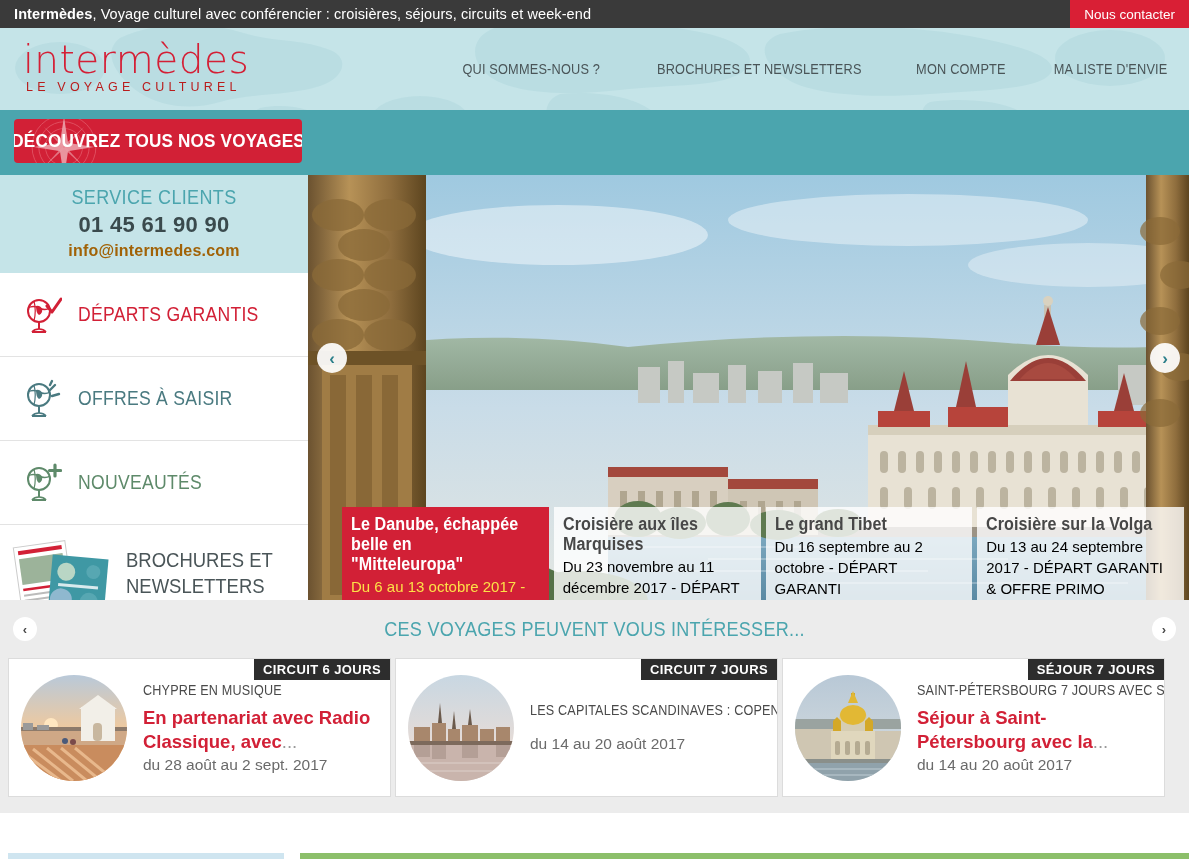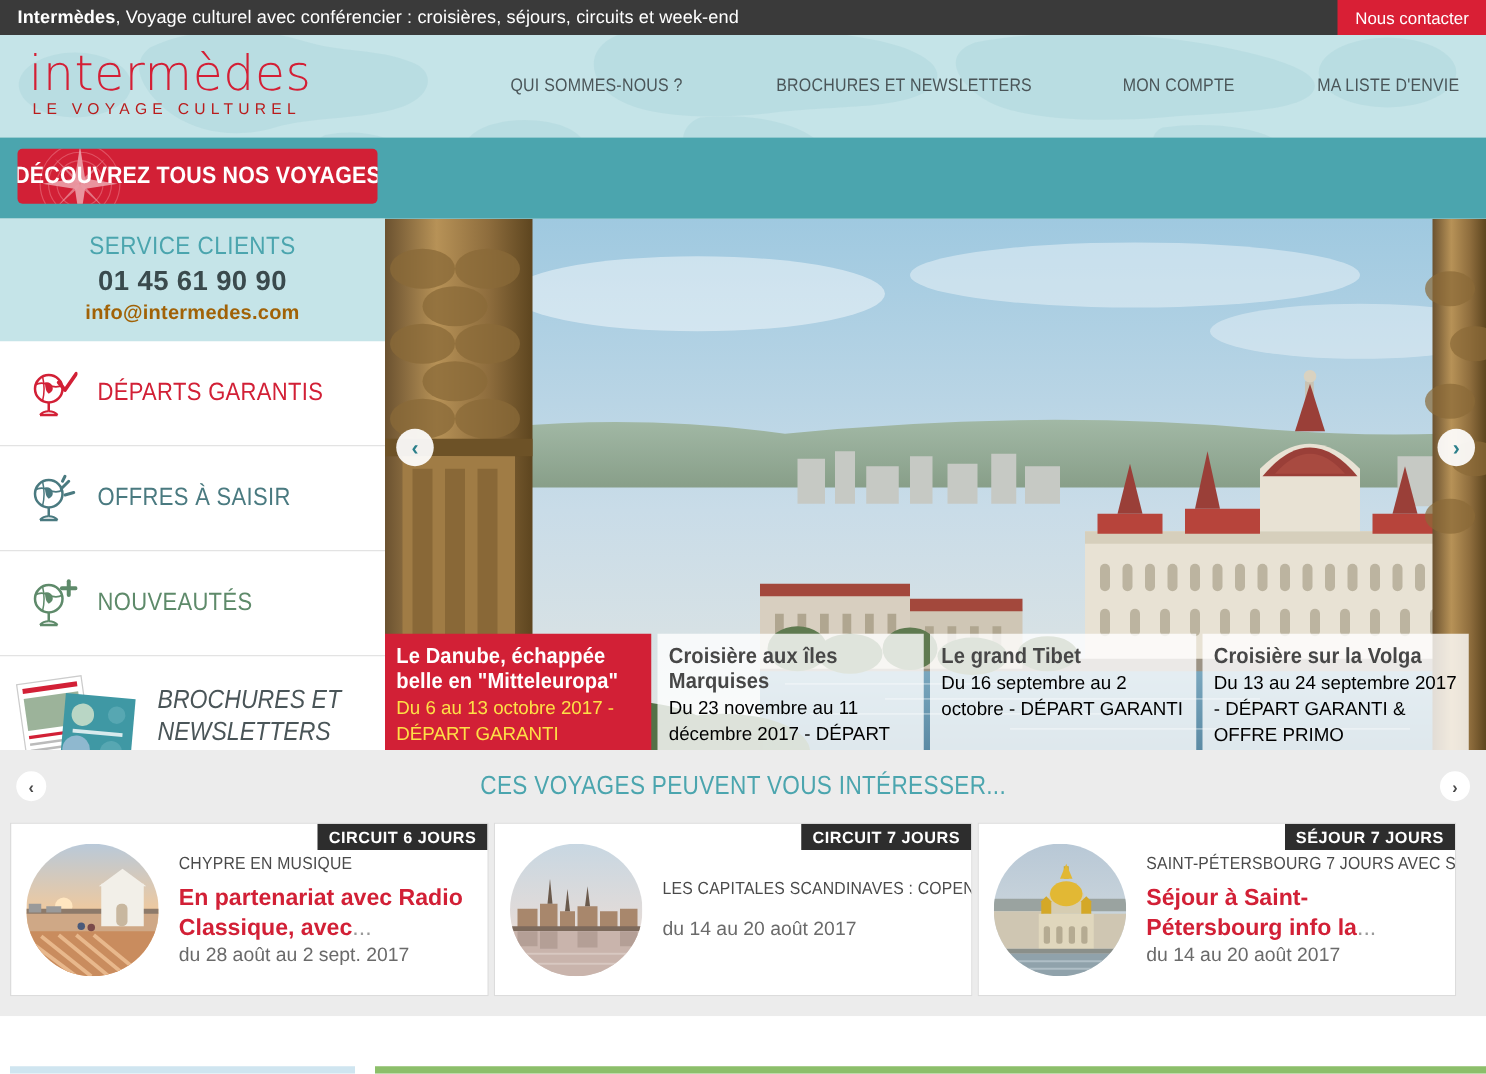--- a/index.html
+++ b/index.html
@@ -46,21 +46,21 @@
     font-size: 39px; color: #d41f35; font-weight: 300;
     letter-spacing: 0.5px; line-height: 44px;
     font-family: "DejaVu Sans", sans-serif;
   }
   .logo-sub {
     font-size: 12.5px; color: #b91c1c; letter-spacing: 4.2px;
     margin-top: -2px; padding-left: 3px;
   }
   .mainnav {
     position: absolute; right: 14px; top: 0; height: 82px;
-    display: flex; align-items: center; gap: 52px; z-index: 3;
+    display: flex; align-items: center; gap: 34px; z-index: 3;
   }
   .mainnav a {
     font-size: 14.5px; color: #4a5558; text-decoration: none;
     letter-spacing: 0.2px; white-space: nowrap;
     font-family: "Liberation Sans Narrow", "Liberation Sans", sans-serif;
     transform: scaleX(0.88); transform-origin: center;
   }
 
   
   .searchrow {
@@ -141,21 +141,21 @@
     letter-spacing: 0.3px;
   }
   .service-mail {
     font-size: 16px; color: #a16207; font-weight: bold; margin-top: 4px;
     letter-spacing: 0.2px;
   }
   .side-item {
     height: 84px; display: flex; align-items: center; gap: 16px;
     padding-left: 22px; border-bottom: 1px solid #e3e3e3; cursor: pointer;
   }
-  .side-item:last-child { border-bottom: 0; font-style: italic; }
+  .side-item:last-child { border-bottom: 0; }
   .side-icon { width: 40px; height: 40px; flex: 0 0 40px; }
   .side-label {
     font-size: 20px; letter-spacing: 0.3px;
     font-family: "Liberation Sans Narrow", "Liberation Sans", sans-serif;
     transform: scaleX(0.88); transform-origin: left center; display: block;
     white-space: nowrap;
   }
   .side-label.red { color: #d22036; }
   .side-label.teal { color: #4a7a80; }
   .side-label.green { color: #5e8a6a; }
@@ -187,21 +187,21 @@
   .hero-arrow.right { right: 9px; }
 
   .hero-cards {
     position: absolute; left: 0; bottom: 0; width: 881px; height: 93px;
     display: flex; z-index: 5;
   }
   .hcard {
     width: 213px; margin-right: 5px; padding: 7px 9px 0 9px;
     overflow: hidden;
   }
-  .hcard.active { background: #d22036; }
+  .hcard.active { background: #d22036; margin-left: 34px; }
   .hcard.dim { background: rgba(255,255,255,0.80); }
   .hcard-title {
     font-size: 17.5px; line-height: 20px; font-weight: bold;
     letter-spacing: 0.1px; margin-bottom: 2px;
     font-family: "Liberation Sans Narrow", "Liberation Sans", sans-serif;
     transform: scaleX(0.92); transform-origin: left top;
   }
   .hcard-desc { font-size: 15px; line-height: 21px; }
   .hcard.active .hcard-title { color: #ffffff; }
   .hcard.active .hcard-desc { color: #fde047; }
@@ -811,21 +811,21 @@
             <rect x="0" y="84" width="106" height="4" fill="#8a8f8a"></rect>
             <rect x="0" y="88" width="106" height="18" fill="#90a2ab"></rect>
             <g stroke="#b7c6cd" stroke-width="1.5" opacity="0.8">
               <path d="M0 94 L106 94"></path>
                 <path d="M0 100 L106 100"></path>
             </g>
           </svg>
         </div>
         <div class="scard-body">
           <span class="scard-cat">SAINT-PÉTERSBOURG 7 JOURS AVEC SOIR...</span>
-          <div class="scard-title"><span>Séjour à Saint-Pétersbourg info la</span><span class="ell">...</span></div>
+          <div class="scard-title"><span>Séjour à Saint-Pétersbourg avec la</span><span class="ell">...</span></div>
           <div class="scard-date">du 14 au 20 août 2017</div>
         </div>
       </div>
 
     </div>
   </section>
 
   <div class="footzone">
     <div class="bar-blue"></div>
     <div class="bar-green"></div>

